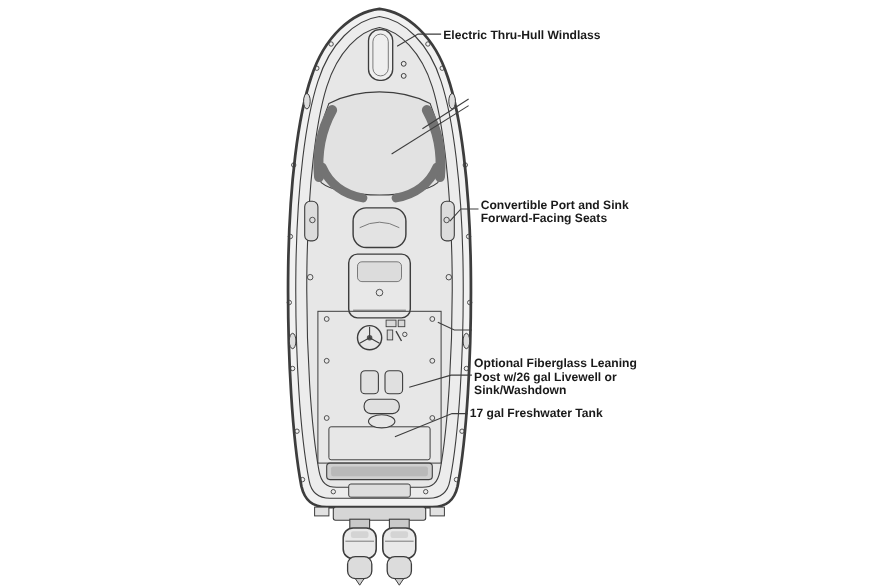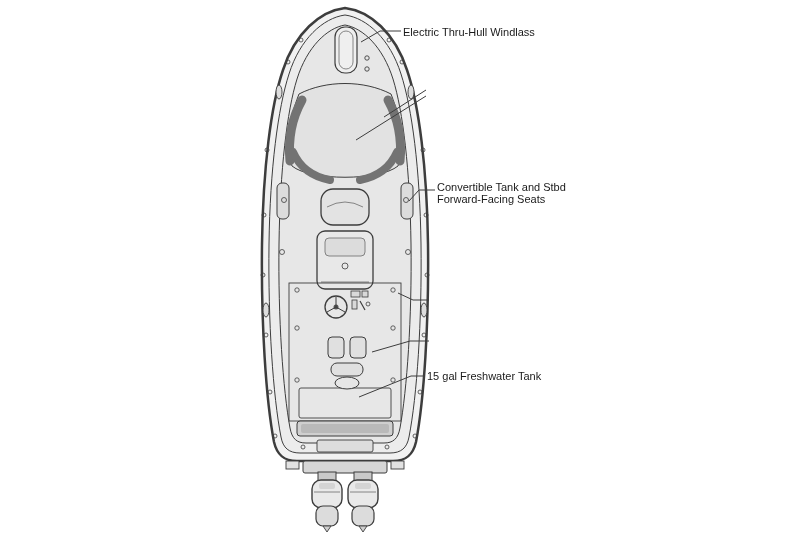--- a/index.html
+++ b/index.html
@@ -11,21 +11,21 @@
     --fill-dark:#737373;
     --label-text:#1a1a1a;
   }
   html,body{margin:0;padding:0;}
   body{
     width:800px;height:533px;
     background:var(--background);
     font-family:"Liberation Sans", sans-serif;
     overflow:hidden;
   }
-  .stage{position:relative;width:640px;height:533px;background:var(--background);}
+  .stage{position:relative;width:640px;height:533px;background:var(--background);font-weight:bold;}
   .stage svg{position:absolute;left:0;top:0;}
   .label{
     position:absolute;
     font-size:11px;
     line-height:12px;
     color:var(--label-text);
     white-space:pre-line;
   }
 </style>
 </head>
@@ -160,20 +160,23 @@
       <polyline points="435,190 419,190 409,201"></polyline>
       <polyline points="429,300 413,300 398,293"></polyline>
       <polyline points="429,341 410,341 372,352"></polyline>
       <polyline points="425,376 411,376 359,397"></polyline>
     </g>
   </svg>
 
   <div class="label" style="left:403px;top:26px">Electric Thru-Hull Windlass</div>
 
 
-  <div class="label" style="left:437px;top:181px">Convertible Tank and Stbd
+  <div class="label" style="left:437px;top:181px">Convertible Port and Sink
 Forward-Facing Seats</div>
 
 
+  <div class="label" style="left:431px;top:325px">Optional Fiberglass Leaning
+Post w/26 gal Livewell or
+Sink/Washdown</div>
 
-  <div class="label" style="left:427px;top:370px">15 gal Freshwater Tank</div>
+  <div class="label" style="left:427px;top:370px">17 gal Freshwater Tank</div>
 
 </div>
 
 </body></html>

